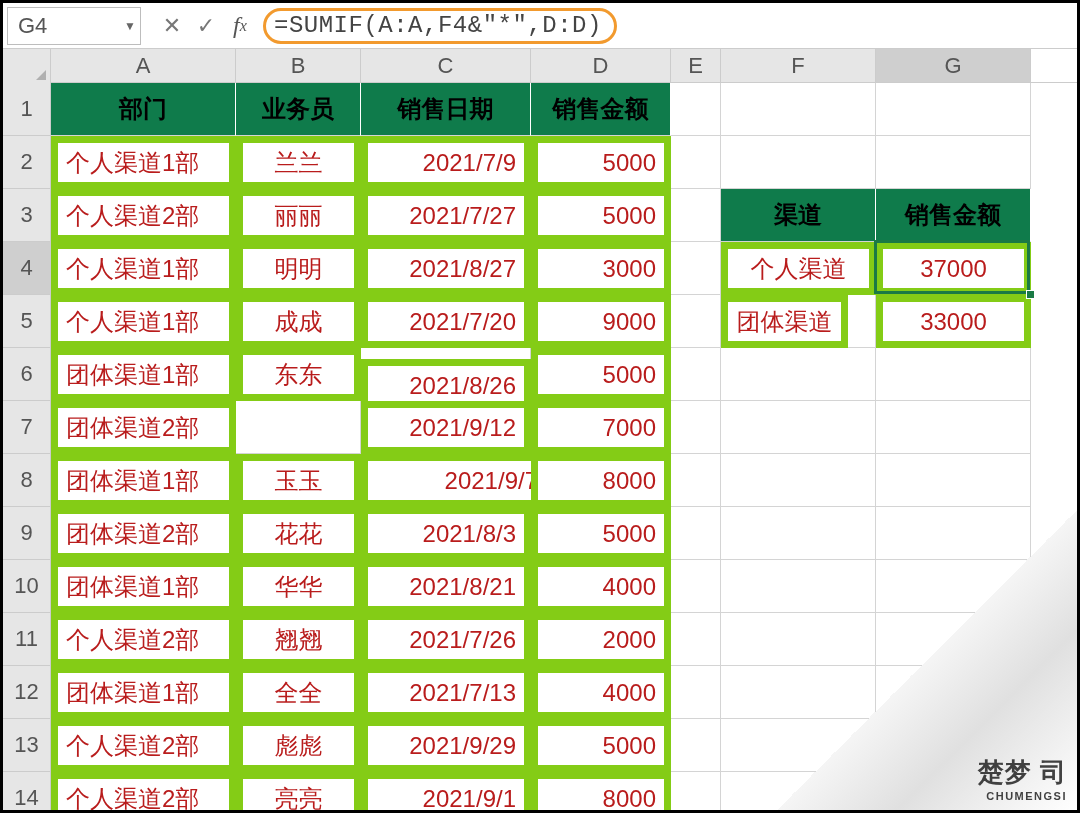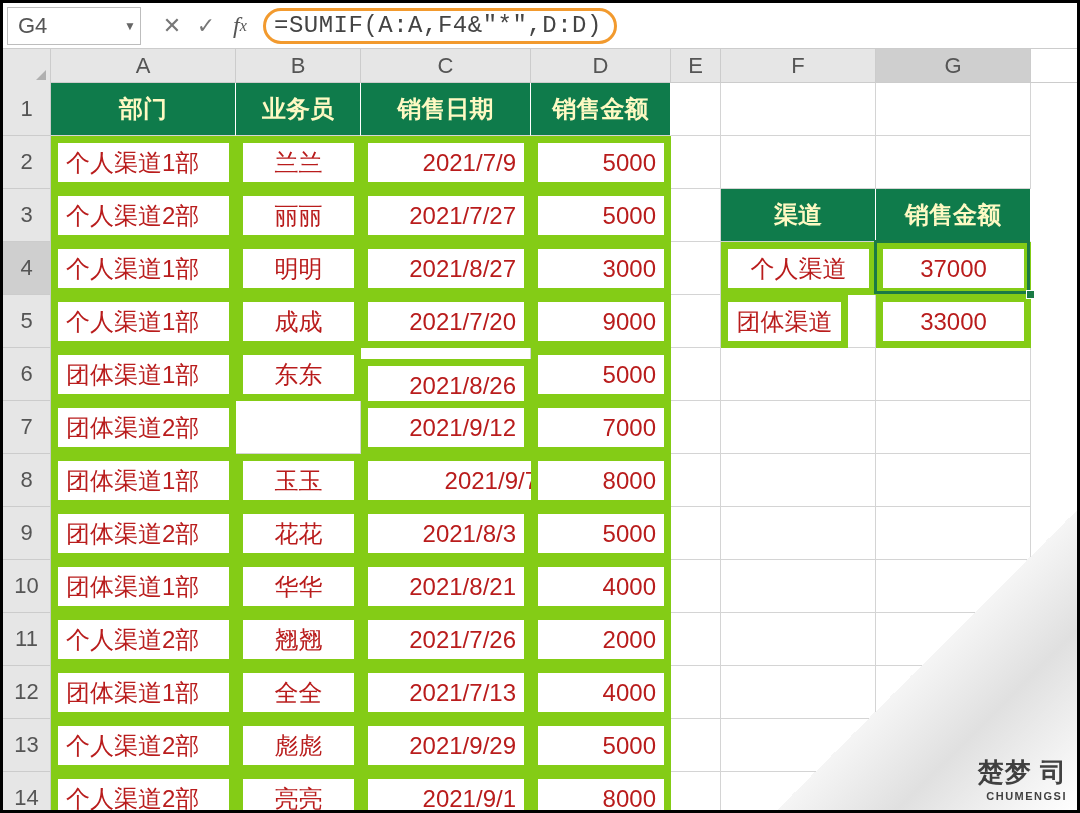--- a/index.html
+++ b/index.html
@@ -115,21 +115,21 @@
     border-right:1px solid #d4d4d4;
     border-bottom:1px solid #d4d4d4;
     background:#fff;
     overflow:hidden;
     white-space:nowrap;
   }
   .cell.center { justify-content:center; }
   .cell.right { justify-content:flex-end; }
   .cell.thead {
     background:#0f7b4b;
-    color:#fef9c3;
+    color:#000000;
     font-weight:bold;
     justify-content:center;
     border-right:1px solid #fff;
   }
   .cell.tdata {
     border: 7px solid #84cc16;
     color:#b91c1c;
   }
   .cell.tdata.center { justify-content:center; }
   .active-outline {

